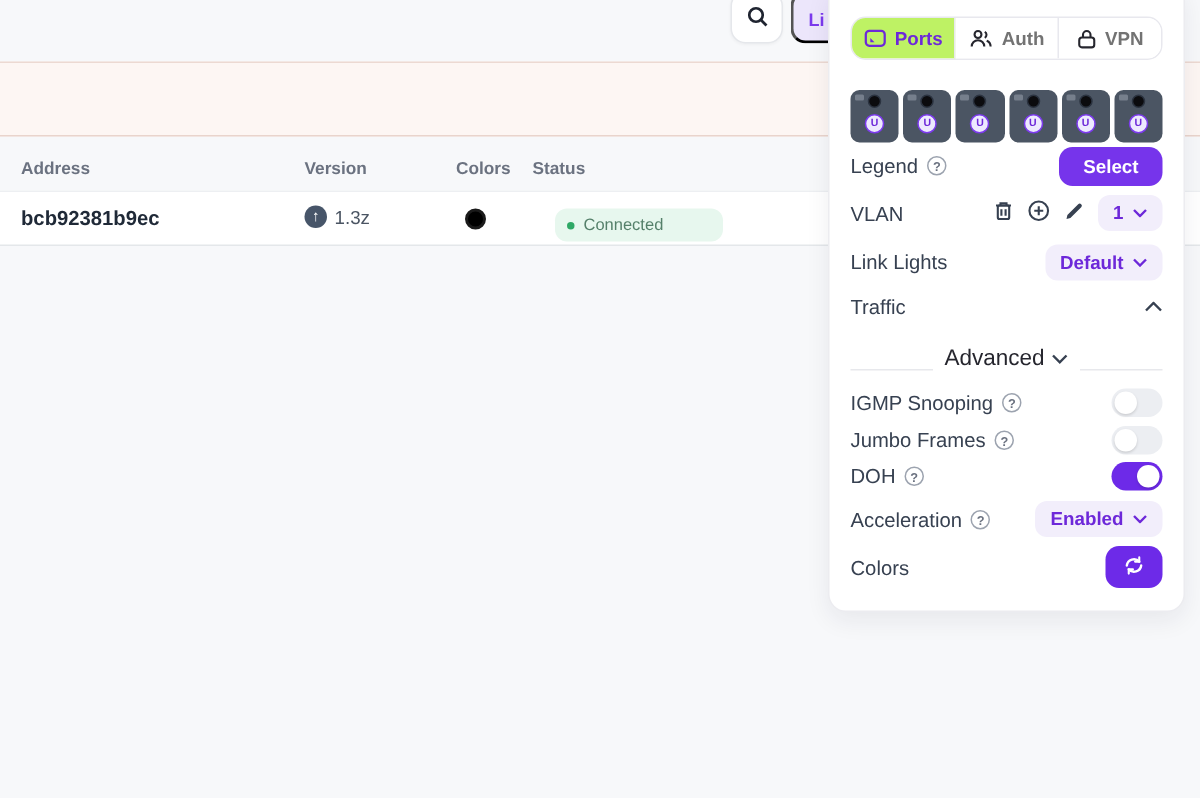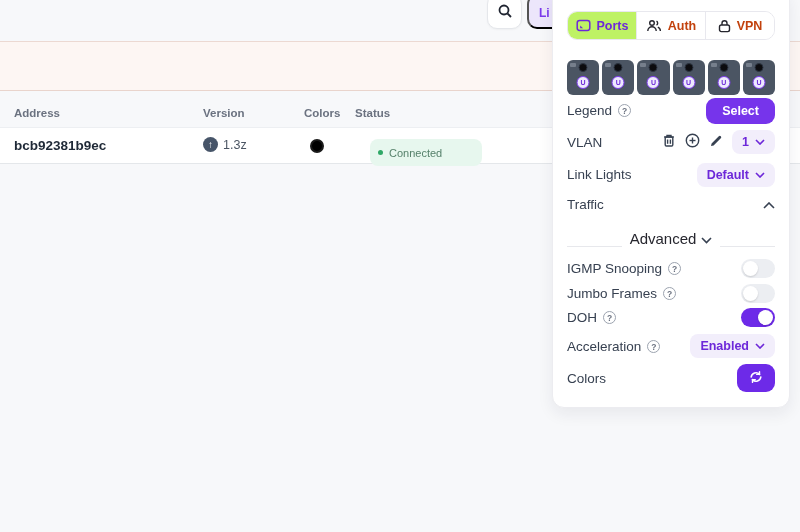--- a/index.html
+++ b/index.html
@@ -48,42 +48,42 @@
   .upd-circle {
     width:15px; height:15px; border-radius:50%; background:#475569; color:#fff;
     font-size:10px; line-height:15px; text-align:center; display:inline-block;
   }
   .version-text { font-size:12.5px; color:#4b5563; }
   .color-swatch {
     position:absolute; left:310px; top:11px; width:14px; height:14px;
     border-radius:50%; background:#000; border:2px solid #1a1a1a;
   }
   .status-pill {
-    position:absolute; left:370px; top:11px; width:112px; height:27px;
+    position:absolute; left:370px; top:11px; width:112px; height:22px;
     background:#e7f7ee; border-radius:8px; display:flex; align-items:center; padding-left:8px; gap:6px;
   }
   .status-dot { width:5px; height:5px; border-radius:50%; background:#2fa866; }
   .status-text { font-size:11px; color:#55806a; }
 
   
   .panel {
     position:absolute; left:552px; top:-12px; width:238px; height:420px;
     background:#fff; border:1px solid #ececf0; border-radius:12px;
     box-shadow:0 6px 16px rgba(30,30,60,.07); z-index:10;
     padding:14px; display:flex; flex-direction:column;
   }
 
   
   .tabbar {
     margin-top:8px; height:30px; display:flex;
     border:1px solid #e8e8ee; border-radius:10px; overflow:hidden; background:#fff;
   }
   .tab {
     flex:1; display:flex; align-items:center; justify-content:center; gap:6px;
-    font-size:12.5px; font-weight:700; color:#c2410c; cursor:pointer;
+    font-size:12.5px; font-weight:700; color:#737373; cursor:pointer;
     border-right:1px solid #e8e8ee; background:#fff;
   }
   .tab:last-child { border-right:none; }
   .tab.active { background:#bef264; color:#6d28d9; }
   .tab svg { display:block; }
 
   
   .ports-strip { margin-top:20px; display:flex; gap:3px; }
   .port-tile {
     width:33px; height:35px; background:#4b5563; border-radius:6px; position:relative;

